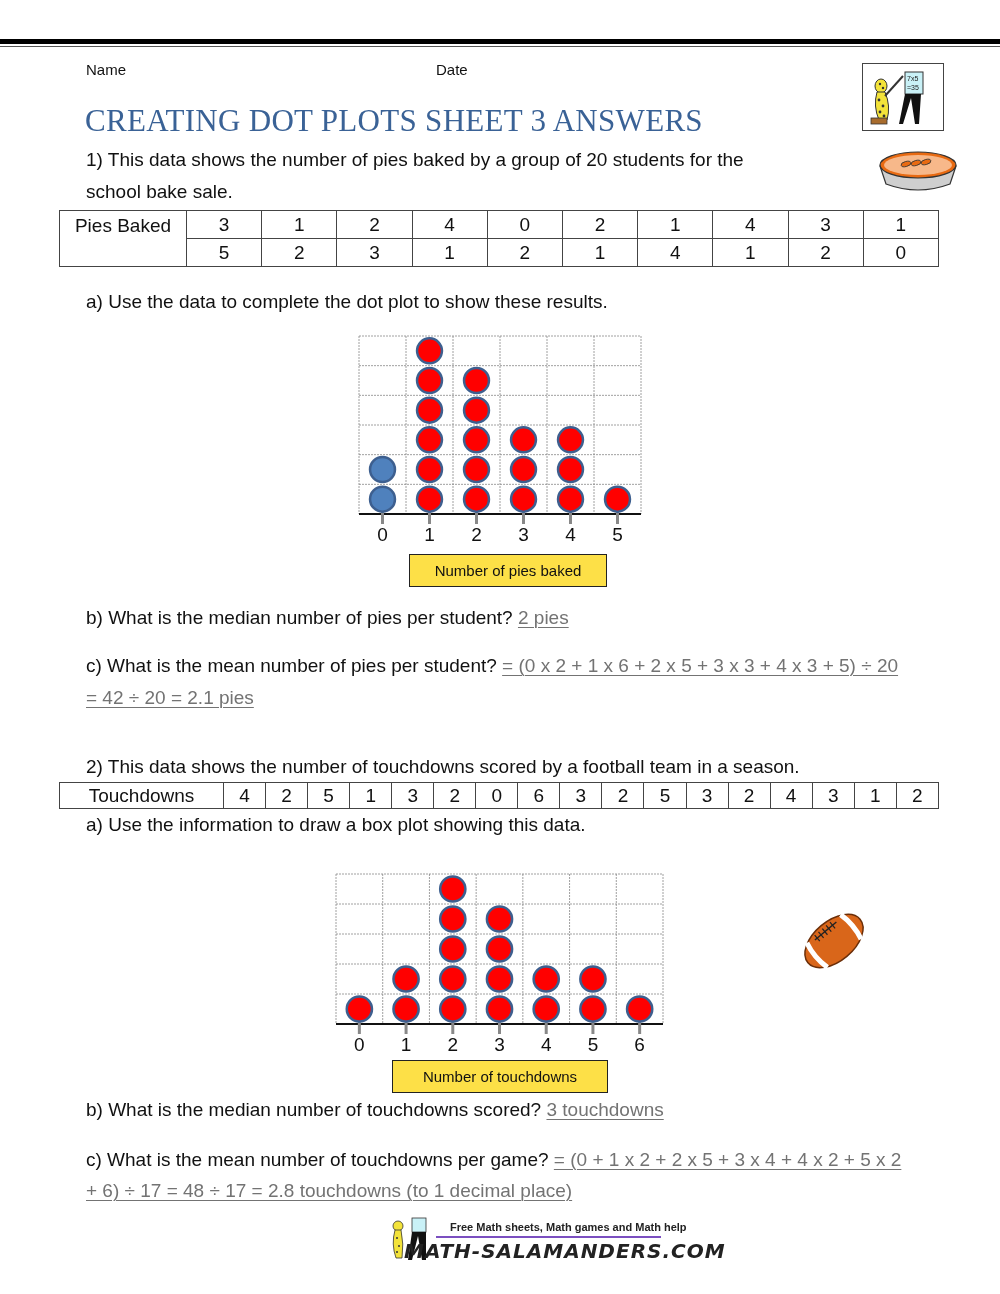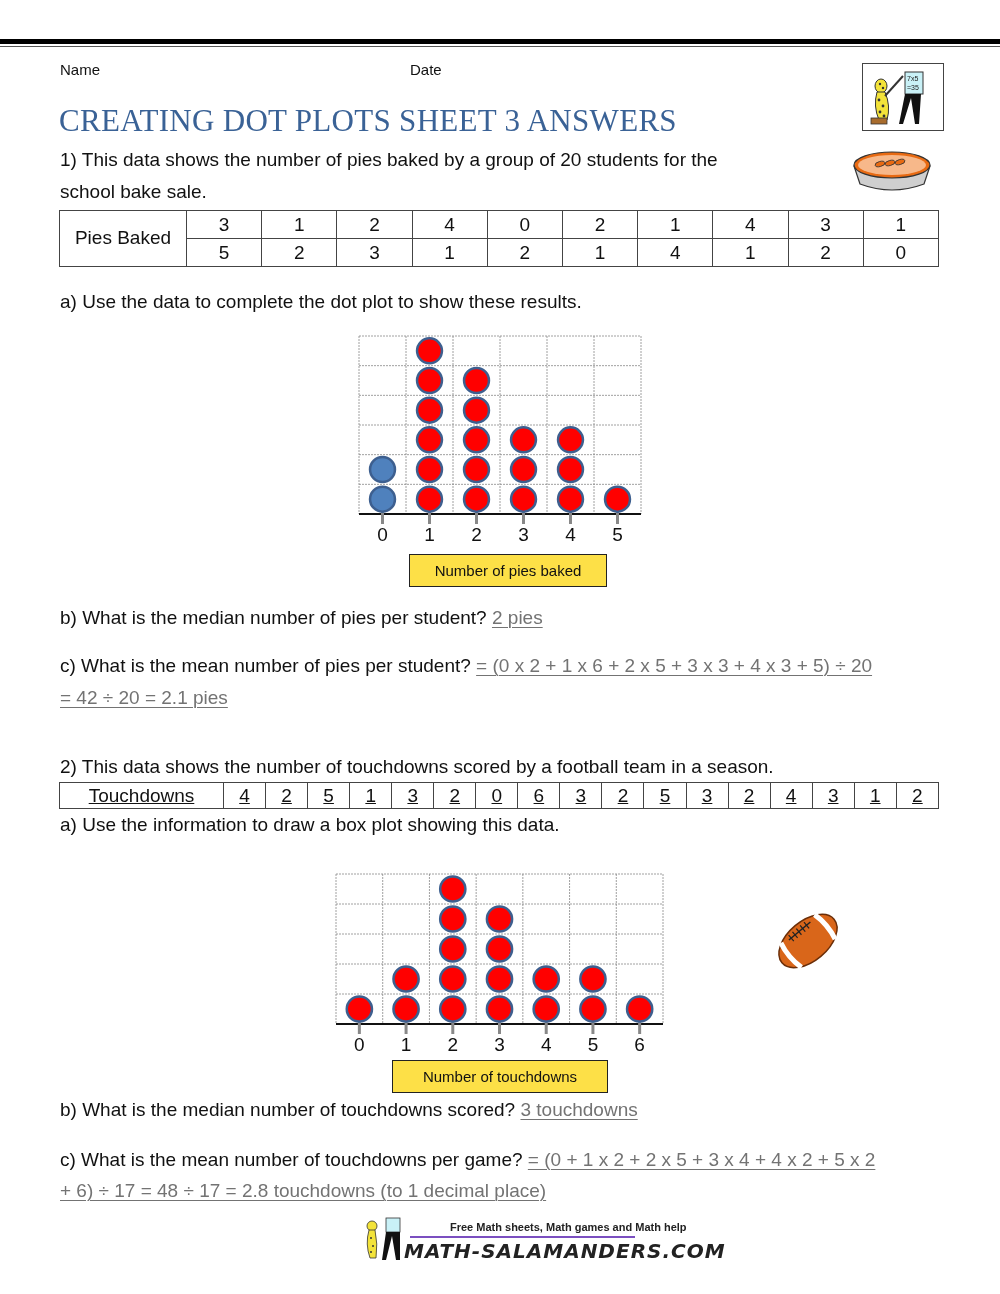--- a/index.html
+++ b/index.html
@@ -1,21 +1,21 @@
 <!DOCTYPE html>
 <html><head>
 <meta charset="utf-8">
 <style>
   html, body { margin: 0; padding: 0; background: #ffffff; }
   body { width: 1000px; height: 1294px; position: relative; overflow: hidden;
          font-family: "Liberation Sans", "DejaVu Sans", sans-serif; color: #111; }
   .topbar { position: absolute; left: 0; top: 0; width: 1000px; height: 48px; }
   .topbar .thick { position: absolute; left: 0; top: 39px; width: 1000px; height: 5px; background: #000; }
   .topbar .thin { position: absolute; left: 0; top: 46px; width: 1000px; height: 1px; background: #555; }
-  .abs { position: absolute; }
+  .abs { position: absolute; margin-left: 26px; }
   .label-sm { font-size: 15px; }
   .title { font-family: "Liberation Serif", "DejaVu Serif", serif; font-size: 31px; color: #3a6296; letter-spacing: 0.3px; }
   .q { font-size: 19px; color: #111; white-space: nowrap; }
   .ans { color: #737373; text-decoration: underline; text-decoration-thickness: 1px; text-underline-offset: 3px; }
   table.data { border-collapse: collapse; position: absolute; font-size: 19px; }
   table.data td { border: 1px solid #444; text-align: center; padding: 0; }
   .logo-box { position: absolute; left: 862px; top: 63px; width: 80px; height: 66px; border: 1px solid #444; background: #fff; }
   .plot { position: absolute; }
   .axis-label-box { position: absolute; border: 1px solid #222; font-size: 15px; text-align: center; background: #fde047; }
   .tick-num { position: absolute; font-size: 19px; text-align: center; width: 30px; }
@@ -63,21 +63,21 @@
     <ellipse cx="42" cy="17" rx="34" ry="10" fill="#f7b88a"></ellipse>
     <ellipse cx="30" cy="16" rx="5" ry="2.5" fill="#e86a12" stroke="#333" stroke-width="0.8" transform="rotate(-15 30 16)"></ellipse>
     <ellipse cx="40" cy="15" rx="5" ry="2.5" fill="#e86a12" stroke="#333" stroke-width="0.8" transform="rotate(-15 40 15)"></ellipse>
     <ellipse cx="50" cy="14" rx="5" ry="2.5" fill="#e86a12" stroke="#333" stroke-width="0.8" transform="rotate(-15 50 14)"></ellipse>
   </svg>
 </div>
 
 <table class="data" style="left:59px; top:210px; width:880px;">
   <tbody>
       <tr style="height:28px;">
-    <td rowspan="2" style="width:126px; vertical-align:top; padding-top:16px;">Pies Baked</td>
+    <td rowspan="2" style="width:126px; vertical-align:top; padding-top:4px;">Pies Baked</td>
     <td>3</td>
     <td>1</td>
     <td>2</td>
     <td>4</td>
     <td>0</td>
     <td>2</td>
     <td>1</td>
     <td>4</td>
     <td>3</td>
     <td>1</td>
@@ -158,21 +158,21 @@
 <div class="abs q" style="left:60px; top:655px;">
   <span>c) What is the mean number of pies per student?</span>
   <span class="ans">= (0 x 2 + 1 x 6 + 2 x 5 + 3 x 3 + 4 x 3 + 5) ÷ 20</span>
 </div>
 <div class="abs q ans" style="left:60px; top:687px;">= 42 ÷ 20 = 2.1 pies</div>
 
 <div class="abs q" style="left:60px; top:756px;">2) This data shows the number of touchdowns scored by a football team in a season.</div>
 
 <table class="data" style="left:59px; top:782px; width:880px;">
   <tbody>
-      <tr style="height:26px;text-decoration:underline;" id="td-row">
+      <tr style="height:26px;" id="td-row">
     <td style="width:163px;">Touchdowns</td>
   <td>4</td>
         <td>2</td>
         <td>5</td>
         <td>1</td>
         <td>3</td>
         <td>2</td>
         <td>0</td>
         <td>6</td>
         <td>3</td>

